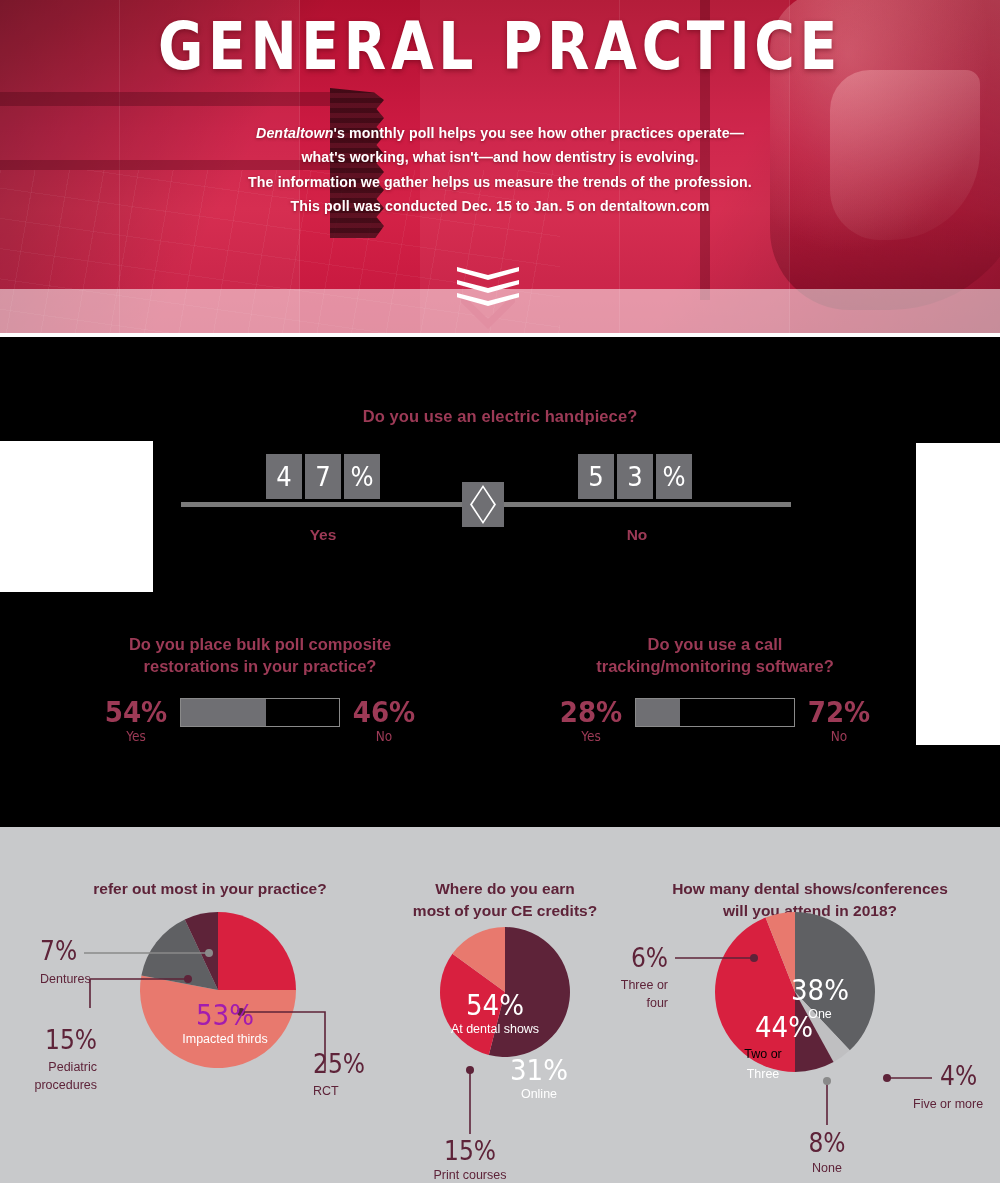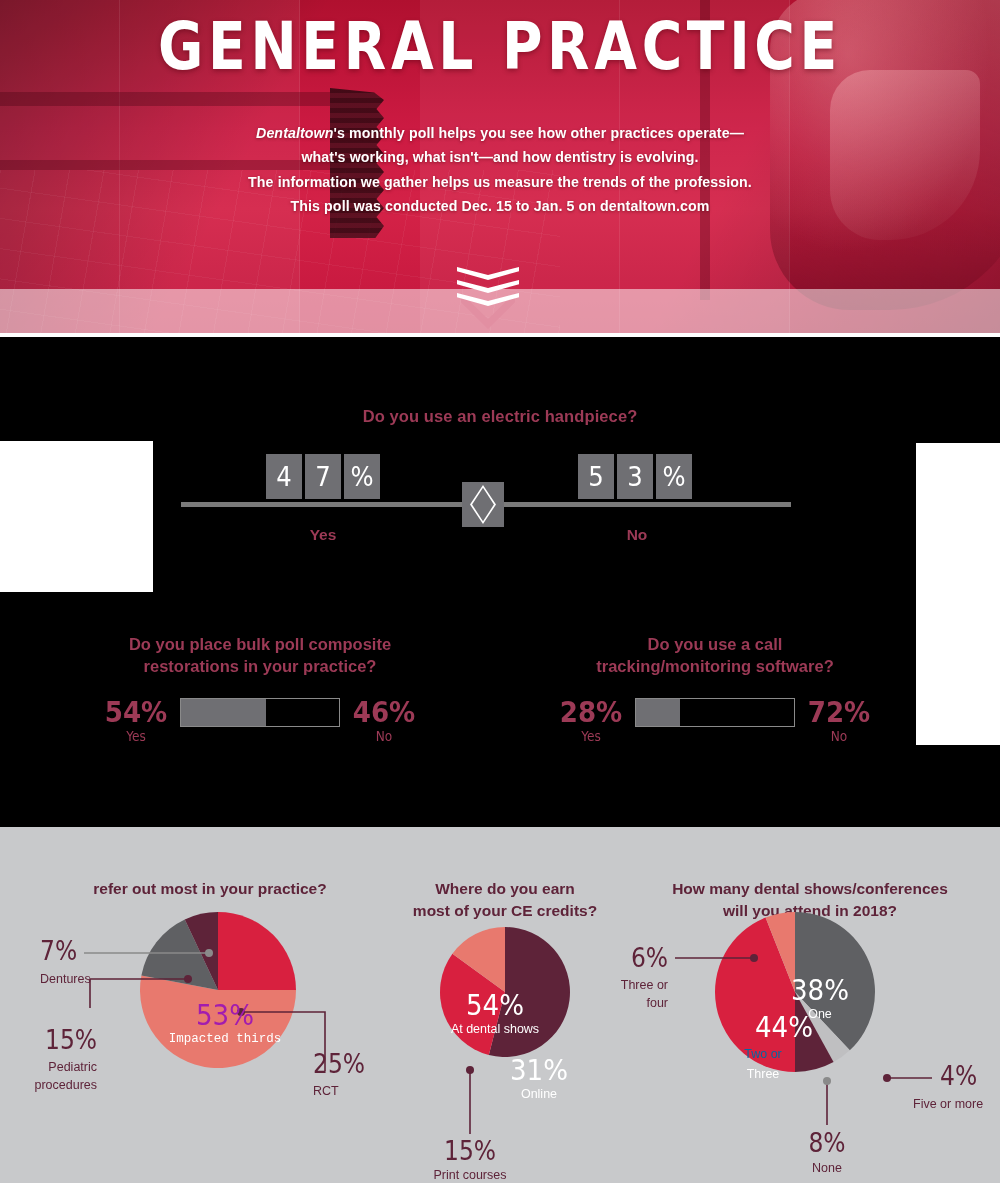--- a/index.html
+++ b/index.html
@@ -311,21 +311,21 @@
       <text class="pie-out-num" x="30" y="133" text-anchor="start">7%</text>
       <text class="pie-out-lbl" x="30" y="156" text-anchor="start">Dentures</text>
       <text class="pie-out-num" x="87" y="222" text-anchor="end">15%</text>
       <text class="pie-out-lbl" x="87" y="244" text-anchor="end">Pediatric</text>
       <text class="pie-out-lbl" x="87" y="262" text-anchor="end">procedures</text>
       <text class="pie-out-num" x="303" y="246" text-anchor="start">25%</text>
       <text class="pie-out-lbl" x="303" y="268" text-anchor="start">RCT</text>
     </svg>
 
     <div style="position:absolute;left:150px;top:173px;width:130px;text-align:center;color:#a21caf;font-family:'DejaVu Sans Condensed','Liberation Sans',sans-serif;font-size:29px;line-height:30px;">53%</div>
-    <div style="position:absolute;left:140px;top:205px;width:150px;text-align:center;color:#fff;font-size:12.5px;font-family:Liberation Mono, monospace;">Impacted thirds</div>
+    <div style="position:absolute;left:140px;top:205px;width:150px;text-align:center;color:#fff;font-size:12.5px;">Impacted thirds</div>
   </div>
 
   <div class="pie-block" id="pie-block-2">
     <div class="pie-title">
       <div>Where do you earn</div>
       <div>most of your CE credits?</div>
     </div>
     <svg class="pie-svg" viewBox="0 0 226 356">
       <g id="p2-slices">
           <path d="M 113 165 L 113 100 A 65 65 0 1 1 96.83515733428442 227.95790547336102 Z" fill="#5e2339"></path>
@@ -366,16 +366,16 @@
       <text class="pie-out-lbl" x="48" y="162" text-anchor="end">Three or</text>
       <text class="pie-out-lbl" x="48" y="180" text-anchor="end">four</text>
       <text class="pie-out-num" x="320" y="258" text-anchor="start">4%</text>
       <text class="pie-out-lbl" x="293" y="281" text-anchor="start">Five or more</text>
       <text class="pie-out-num" x="207" y="325" text-anchor="middle">8%</text>
       <text class="pie-out-lbl" x="207" y="345" text-anchor="middle">None</text>
     </svg>
     <div style="position:absolute;left:150px;top:148px;width:100px;text-align:center;color:#fff;font-family:'DejaVu Sans Condensed','Liberation Sans',sans-serif;font-size:29px;line-height:30px;">38%</div>
     <div style="position:absolute;left:150px;top:180px;width:100px;text-align:center;color:#fff;font-size:12.5px;">One</div>
     <div style="position:absolute;left:93px;top:185px;width:100px;text-align:right;color:#fff;font-family:'DejaVu Sans Condensed','Liberation Sans',sans-serif;font-size:29px;line-height:30px;">44%</div>
-    <div style="position:absolute;left:93px;top:217px;width:100px;text-align:center;color:#0369a1;font-size:12.5px;line-height:20px;">Two or</div>
+    <div style="position:absolute;left:93px;top:217px;width:100px;text-align:center;color:#000000;font-size:12.5px;line-height:20px;">Two or</div>
     <div style="position:absolute;left:93px;top:237px;width:100px;text-align:center;color:#fff;font-size:12.5px;line-height:20px;">Three</div>
   </div>
 </div>
 
 </body></html>

